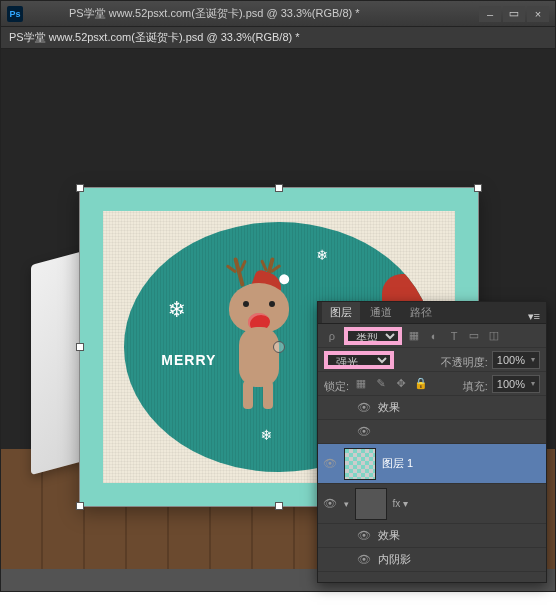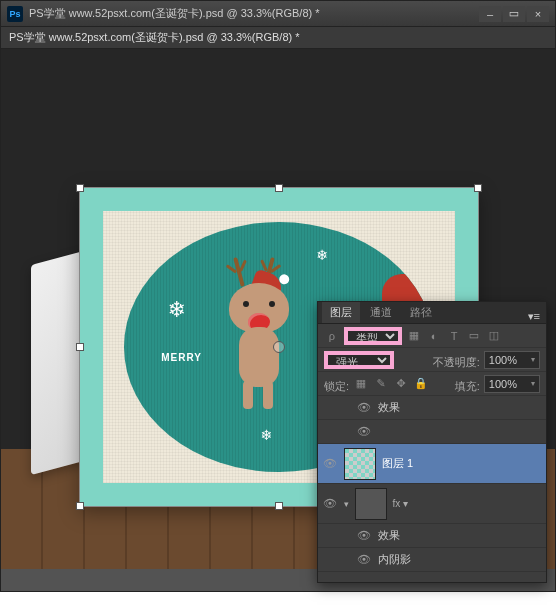--- a/index.html
+++ b/index.html
@@ -1,20 +1,20 @@
 <!DOCTYPE html>
 <html><head>
 <meta charset="utf-8">
 <style>
 * { margin: 0; padding: 0; box-sizing: border-box; font-family: "Microsoft YaHei", sans-serif; }
 body { background: #fff; width: 556px; height: 608px; position: relative; overflow: hidden; }
 
 .ps-window { width: 556px; height: 592px; background: #535353; border: 1px solid #222; position: relative; }
 
-.titlebar { height: 26px; background: linear-gradient(#4a4a4a, #383838); display: flex; align-items: center; padding: 0 6px; border-bottom: 1px solid #222; }
+.titlebar { height: 26px; background: linear-gradient(#4a4a4a, #383838); display: flex; align-items: center; padding: 0 6px; border-bottom: 1px solid #222; gap: 40px; }
 .titlebar .ps-icon { width: 16px; height: 16px; background: #001e36; color: #31a8ff; font-size: 9px; font-weight: bold; display: flex; align-items: center; justify-content: center; margin-right: 6px; border-radius: 2px; }
 .titlebar .title { color: #ccc; font-size: 11px; flex: 1; }
 .titlebar .win-btns { display: flex; gap: 2px; }
 .titlebar .win-btn { width: 22px; height: 16px; background: #444; color: #ccc; font-size: 11px; display: flex; align-items: center; justify-content: center; cursor: pointer; }
 
 .doc-tab { height: 22px; background: #3a3a3a; border-bottom: 1px solid #222; display: flex; align-items: center; padding: 0 8px; }
 .doc-tab .tab-label { color: #ddd; font-size: 11px; }
 
 .canvas-area { position: absolute; top: 48px; left: 0; right: 0; bottom: 22px; background: #262626; overflow: hidden; }
 
@@ -36,21 +36,21 @@
 
 .card { position: absolute; left: 78px; top: 138px; width: 400px; height: 320px; background: #7fd5c5; padding: 24px; box-shadow: 0 6px 18px rgba(0,0,0,0.35); }
 .card-inner { width: 100%; height: 100%; background: #efe9da; background-image: repeating-linear-gradient(90deg, rgba(0,0,0,0.04) 0 1px, transparent 1px 3px), repeating-linear-gradient(0deg, rgba(0,0,0,0.04) 0 1px, transparent 1px 3px); display: flex; align-items: center; justify-content: center; position: relative; }
 .oval { width: 88%; height: 92%; background: #2a9187; border-radius: 50%; position: relative; overflow: hidden; background-image: repeating-linear-gradient(90deg, rgba(0,0,0,0.08) 0 1px, transparent 1px 3px); }
 
 .snowflake { position: absolute; color: #fff; font-size: 18px; }
 .sf1 { left: 14%; top: 30%; font-size: 22px; }
 .sf2 { left: 62%; top: 10%; font-size: 14px; }
 .sf3 { left: 44%; top: 82%; font-size: 14px; }
 
-.merry { position: absolute; left: 12%; top: 52%; color: #fff; font-size: 10px; font-weight: bold; letter-spacing: 1px; }
+.merry { position: absolute; left: 12%; top: 52%; color: #fff; font-size: 14px; font-weight: bold; letter-spacing: 1px; }
 
 .reindeer { position: absolute; left: 30%; top: 22%; width: 90px; height: 160px; }
 .reindeer .antler { position: absolute; width: 4px; height: 30px; background: #8b5a2b; top: -20px; border-radius: 2px; }
 .reindeer .antler.l { left: 20px; transform: rotate(-15deg); }
 .reindeer .antler.r { left: 50px; transform: rotate(15deg); }
 .reindeer .antler::before, .reindeer .antler::after { content: ""; position: absolute; width: 3px; height: 12px; background: #8b5a2b; border-radius: 2px; }
 .reindeer .antler::before { left: -6px; top: 4px; transform: rotate(-40deg); }
 .reindeer .antler::after { left: 6px; top: 4px; transform: rotate(40deg); }
 .reindeer .head { width: 60px; height: 50px; background: #c49a7a; border-radius: 50% 50% 45% 45%; position: absolute; left: 12px; top: 6px; }
 .reindeer .head .eye { position: absolute; width: 6px; height: 6px; background: #222; border-radius: 50%; top: 18px; }
@@ -75,21 +75,21 @@
 .layers-panel { position: absolute; right: 8px; top: 300px; width: 230px; height: 282px; background: #3d3d3d; border: 1px solid #222; box-shadow: 0 4px 12px rgba(0,0,0,0.5); font-size: 11px; color: #ccc; }
 .layers-panel .tabs { height: 22px; display: flex; align-items: flex-end; background: #2e2e2e; border-bottom: 1px solid #222; padding-left: 4px; gap: 2px; }
 .layers-panel .tab { padding: 3px 8px; background: #2e2e2e; color: #999; cursor: pointer; }
 .layers-panel .tab.active { background: #3d3d3d; color: #ddd; }
 .layers-panel .menu-dots { margin-left: auto; padding: 0 6px; cursor: pointer; }
 
 .layers-panel .row { height: 24px; display: flex; align-items: center; padding: 0 6px; gap: 4px; border-bottom: 1px solid #333; }
 .layers-panel .row .select { background: #2a2a2a; border: 4px solid #f9a8d4; color: #ccc; font-size: 11px; height: 18px; padding: 0 4px; }
 .layers-panel .row .mini-icon { width: 16px; height: 16px; display: flex; align-items: center; justify-content: center; color: #888; cursor: pointer; }
 .layers-panel .label { color: #aaa; margin-top: 6px; }
-.layers-panel .value-box { background: #2a2a2a; border: 1px solid #555; padding: 0 4px; height: 18px; display: flex; align-items: center; gap: 14px; }
+.layers-panel .value-box { background: #2a2a2a; border: 1px solid #555; padding: 0 4px; height: 18px; display: flex; align-items: center; gap: 6px; }
 .layers-panel .value-box .chev { font-size: 8px; color: #888; }
 
 .layers-panel .layer-list { overflow: auto; }
 .layers-panel .layer-row { display: flex; align-items: center; height: 24px; padding: 0 4px; gap: 6px; border-bottom: 1px solid #333; }
 .layers-panel .layer-row.indented { padding-left: 38px; }
 .layers-panel .layer-row.tall { height: 40px; }
 .layers-panel .eye { width: 16px; height: 16px; display: flex; align-items: center; justify-content: center; color: #999; cursor: pointer; }
 .layers-panel .thumb { width: 32px; height: 32px; background: #fff; border: 1px solid #222; display: flex; align-items: center; justify-content: center; font-size: 8px; }
 .layers-panel .thumb.mint { background: #7fd5c5; background-image: linear-gradient(45deg, #ccc 25%, transparent 25%, transparent 75%, #ccc 75%), linear-gradient(45deg, #ccc 25%, transparent 25%, transparent 75%, #ccc 75%); background-size: 8px 8px; background-position: 0 0, 4px 4px; }
 .layers-panel .thumb.page { background: #555; }

